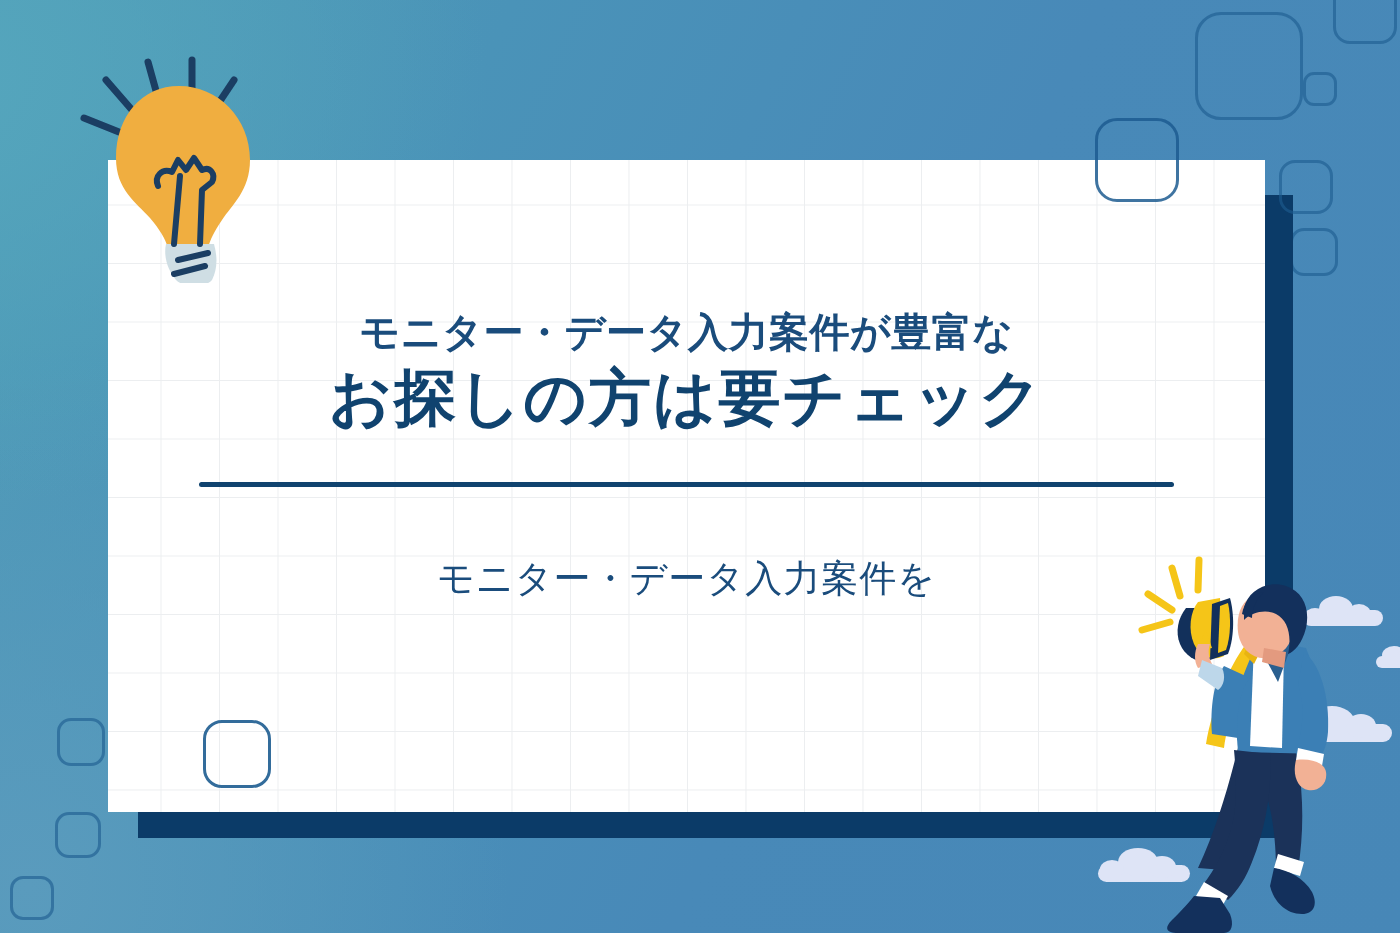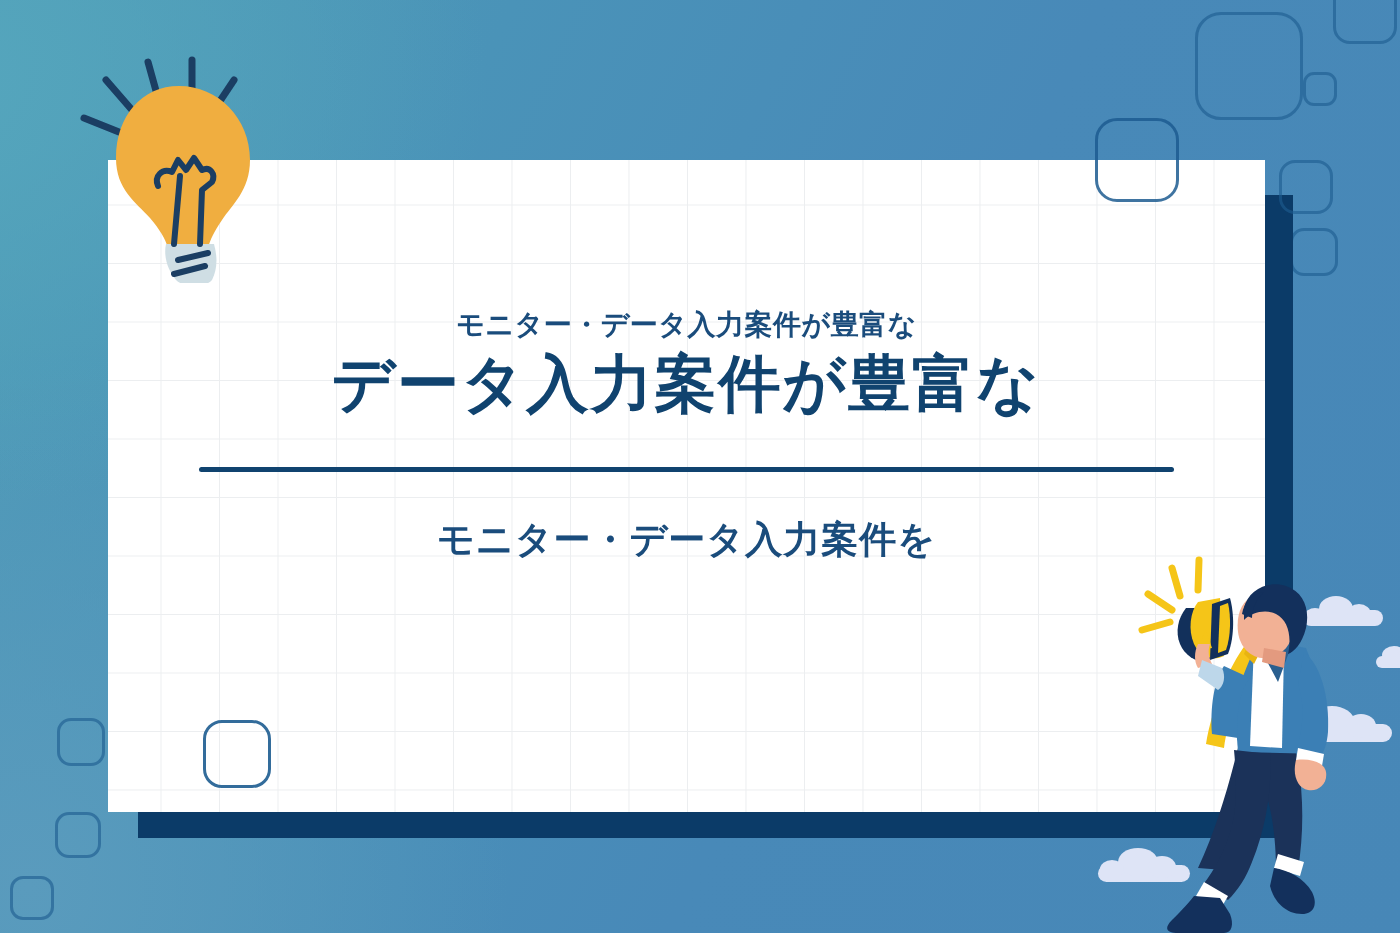--- a/index.html
+++ b/index.html
@@ -65,21 +65,21 @@
   
   #text-block {
     position:absolute;
     left:108px; top:160px;
     width:1157px; height:652px;
     display:flex; flex-direction:column;
     align-items:center; justify-content:flex-start;
     padding-top:148px;
   }
   .headline-sm {
-    font-size:28px;
+    font-size:40px;
     font-weight:bold;
     color:#1a4c7c;
     letter-spacing:.5px;
     line-height:1.2;
     white-space:nowrap;
   }
   .headline-lg {
     font-size:62px;
     font-weight:bold;
     color:#10436f;
@@ -89,25 +89,26 @@
     margin-top:4px;
   }
   #divider {
     width:975px; height:5px;
     background:#10436f;
     margin-top:46px;
     border-radius:3px;
   }
   .sub-line {
     font-size:37px;
-    font-weight:bold;
+    font-weight:normal;
     color:#1a4c7c;
     letter-spacing:1px;
     line-height:1.52;
     white-space:nowrap;
+    margin-top:24px;
   }
   #subtitle { margin-top:40px; text-align:center; }
 
   
   #lightbulb { position:absolute; left:62px; top:48px; width:230px; height:235px; }
 
   
   #person { position:absolute; left:1128px; top:552px; width:272px; height:381px; }
   .z-sq  { z-index:2; }
   .z-cloud { z-index:3; }
@@ -156,21 +157,21 @@
   <div id="card-shadow" class="z-shadow"></div>
 
   <div id="card" class="z-card"></div>
 
   <div class="rsq z-sqfront" style="left:1095px;top:118px;width:84px;height:84px;border-radius:22px;border-color:#1d5c90;opacity:.85;"></div>
   <div class="rsq z-sqfront" style="left:1279px;top:160px;width:54px;height:54px;border-radius:16px;"></div>
   <div class="rsq z-sqfront" style="left:203px;top:720px;width:68px;height:68px;border-radius:19px;border-color:#1d5c90;opacity:.9;"></div>
 
   <div id="text-block" class="z-text">
     <div class="headline-sm">モニター・データ入力案件が豊富な</div>
-    <div class="headline-lg">データ入力案件が豊富な</div>
+    <div class="headline-lg">お探しの方は要チェック</div>
     <div id="divider"></div>
     <div id="subtitle">
       <div class="sub-line">モニター・データ入力案件を</div>
     </div>
   </div>
 
   <div id="lightbulb" class="z-art">
     <svg viewBox="0 0 230 235" width="230" height="235">
 
       <g stroke="#1b3e63" stroke-width="7" stroke-linecap="round" fill="none">

